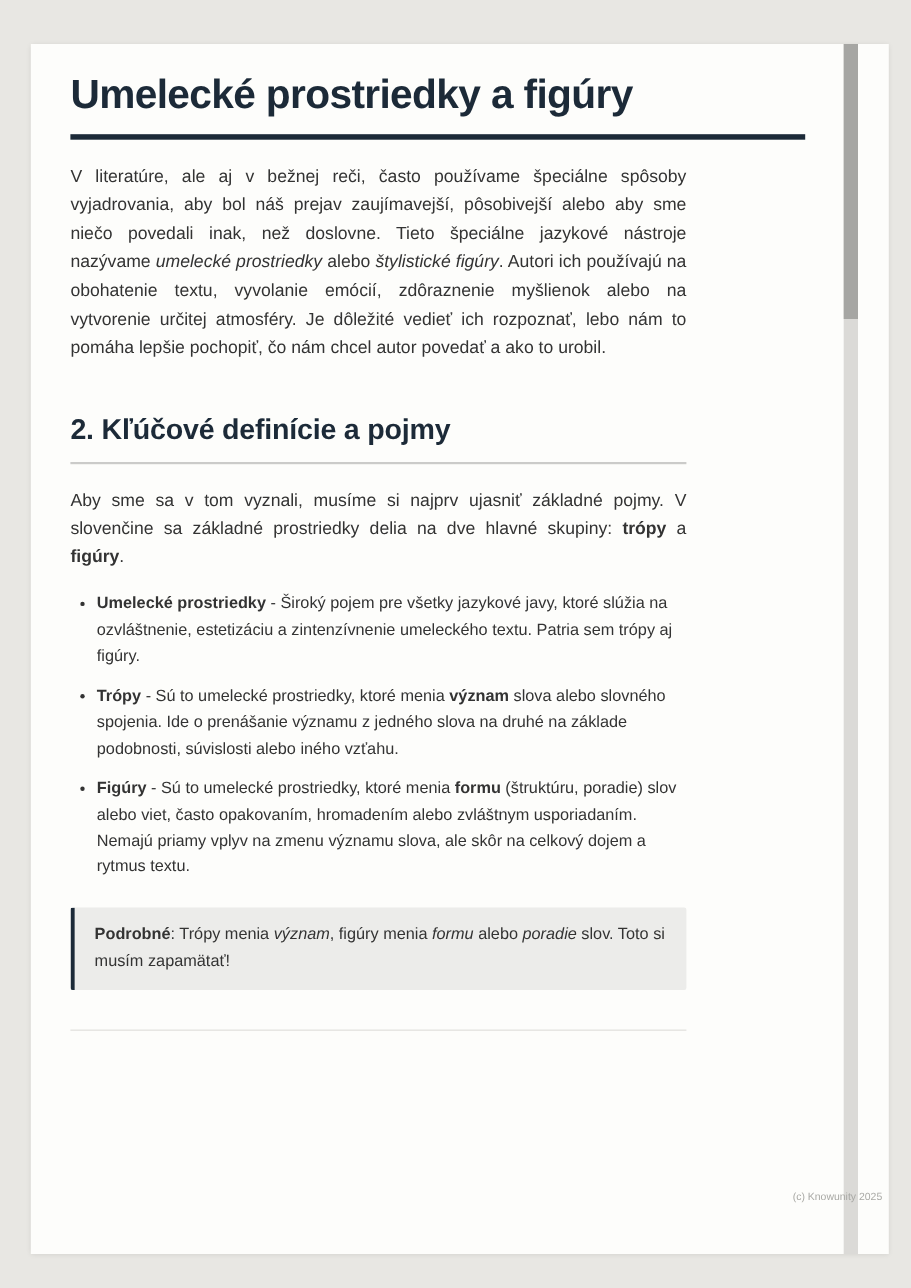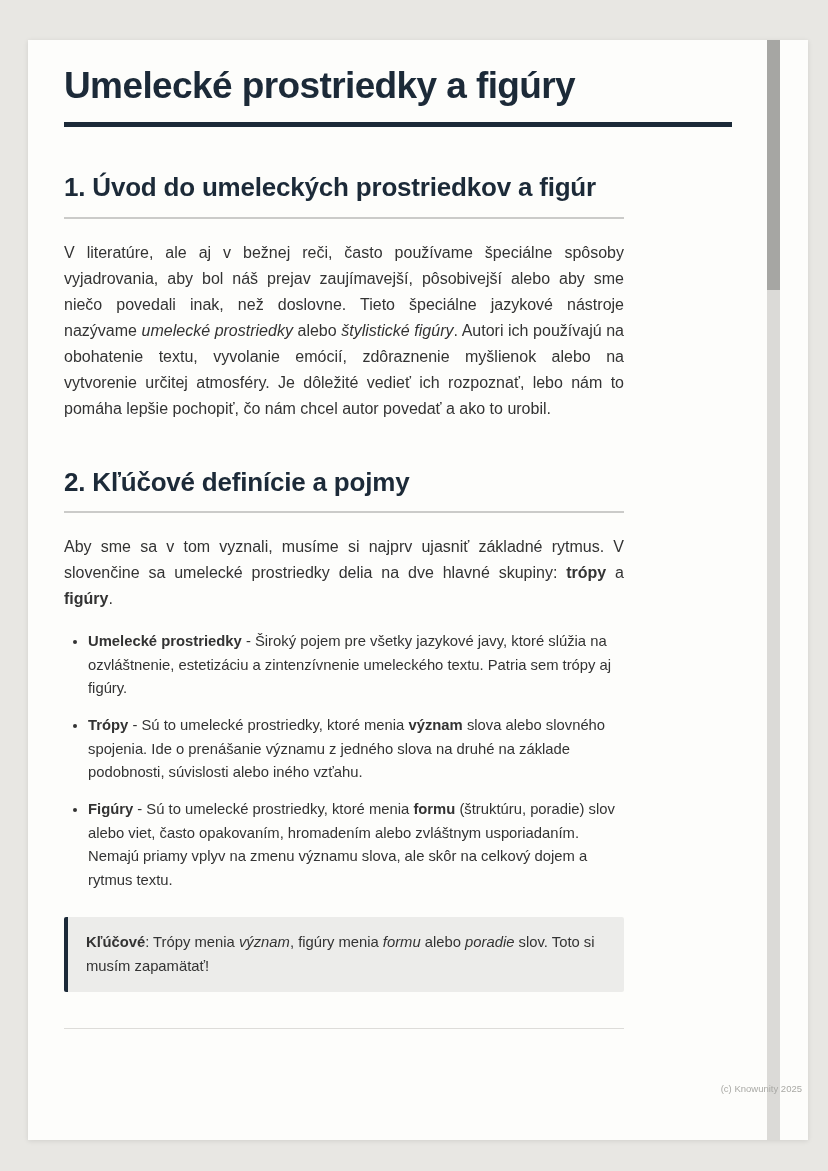--- a/index.html
+++ b/index.html
@@ -127,36 +127,35 @@
 <body>
 
 <div class="viewport">
   <div class="sheet">
 
     <h1 class="doc-title">Umelecké prostriedky a figúry</h1>
 
     <div class="body-col">
 
       <section>
-        <h2 class="section-heading">1. Úvod do umeleckých prostriedkov a figúr</h2>
         <p class="body-text justify"><span>V literatúre, ale aj v bežnej reči, často používame špeciálne spôsoby vyjadrovania, aby bol náš prejav zaujímavejší, pôsobivejší alebo aby sme niečo povedali inak, než doslovne. Tieto špeciálne jazykové nástroje nazývame </span><span class="i">umelecké prostriedky</span><span> alebo </span><span class="i">štylistické figúry</span><span>. Autori ich používajú na obohatenie textu, vyvolanie emócií, zdôraznenie myšlienok alebo na vytvorenie určitej atmosféry. Je dôležité vedieť ich rozpoznať, lebo nám to pomáha lepšie pochopiť, čo nám chcel autor povedať a ako to urobil.</span></p>
       </section>
 
       <section>
         <h2 class="section-heading">2. Kľúčové definície a pojmy</h2>
-        <p class="body-text justify"><span>Aby sme sa v tom vyznali, musíme si najprv ujasniť základné rytmus. V slovenčine sa umelecké prostriedky delia na dve hlavné skupiny: </span><span class="b">trópy</span><span> a </span><span class="b">figúry</span><span>.</span></p>
+        <p class="body-text justify"><span>Aby sme sa v tom vyznali, musíme si najprv ujasniť základné pojmy. V slovenčine sa základné prostriedky delia na dve hlavné skupiny: </span><span class="b">trópy</span><span> a </span><span class="b">figúry</span><span>.</span></p>
 
         <ul class="def-list">
           <li><span class="b">Umelecké prostriedky</span><span> - Široký pojem pre všetky jazykové javy, ktoré slúžia na ozvláštnenie, estetizáciu a zintenzívnenie umeleckého textu. Patria sem trópy aj figúry.</span></li>
           <li><span class="b">Trópy</span><span> - Sú to umelecké prostriedky, ktoré menia </span><span class="b">význam</span><span> slova alebo slovného spojenia. Ide o prenášanie významu z jedného slova na druhé na základe podobnosti, súvislosti alebo iného vzťahu.</span></li>
           <li><span class="b">Figúry</span><span> - Sú to umelecké prostriedky, ktoré menia </span><span class="b">formu</span><span> (štruktúru, poradie) slov alebo viet, často opakovaním, hromadením alebo zvláštnym usporiadaním. Nemajú priamy vplyv na zmenu významu slova, ale skôr na celkový dojem a rytmus textu.</span></li>
         </ul>
 
         <div class="callout">
-          <p><span class="b">Kľúčové</span><span>: Trópy menia </span><span class="i">význam</span><span>, figúry menia </span><span class="i">formu</span><span> alebo </span><span class="i">poradie</span><span> slov. Toto si musím zapamätať!</span></p>
+          <p><span class="b">Podrobné</span><span>: Trópy menia </span><span class="i">význam</span><span>, figúry menia </span><span class="i">formu</span><span> alebo </span><span class="i">poradie</span><span> slov. Toto si musím zapamätať!</span></p>
         </div>
 
         <hr class="soft">
       </section>
 
 
     </div>
 
     <div class="watermark">(c) Knowunity 2025</div>
 

